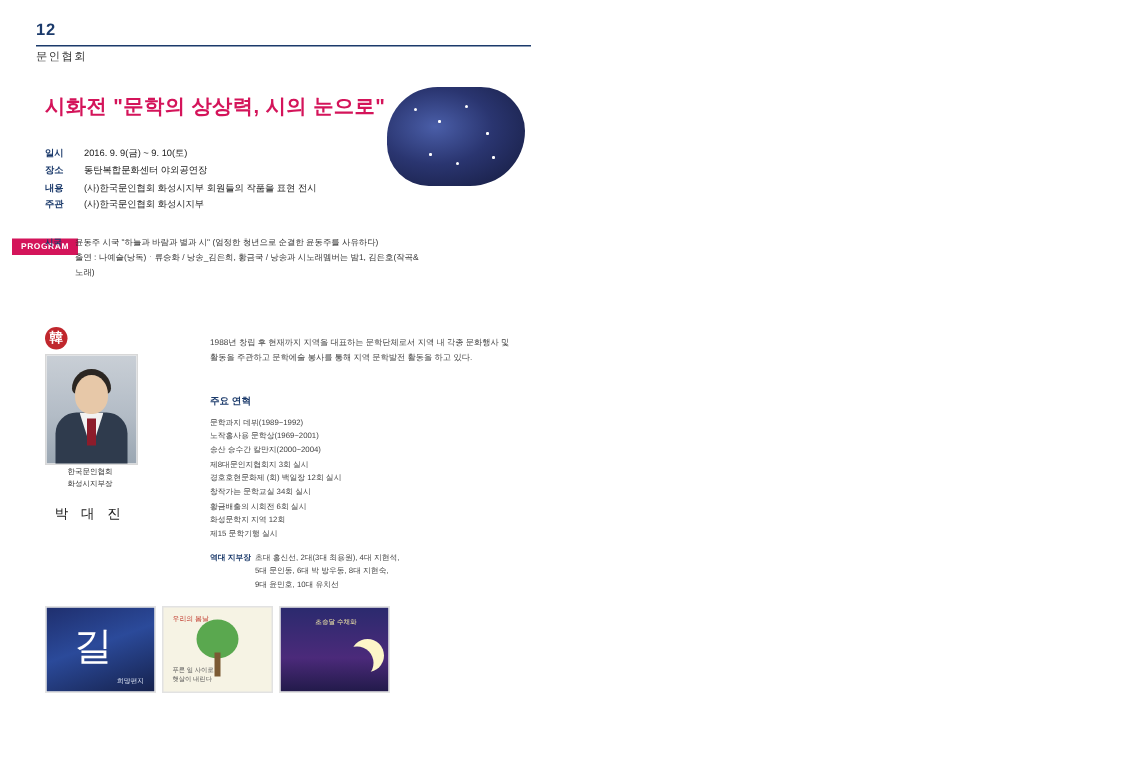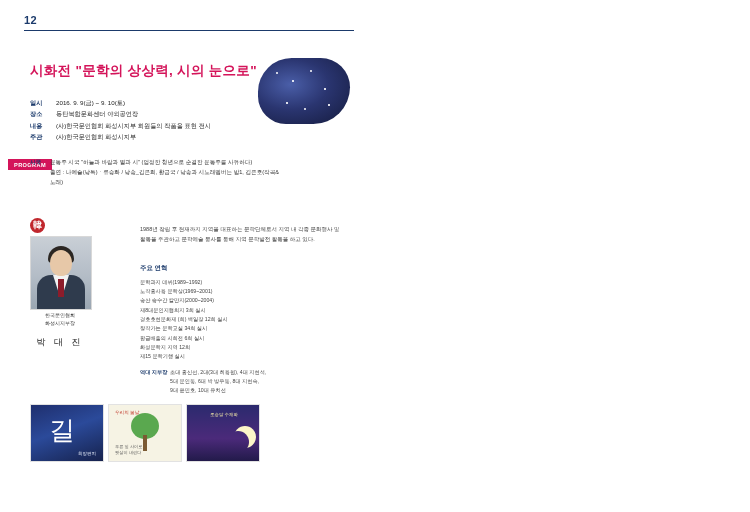--- a/index.html
+++ b/index.html
@@ -108,20 +108,21 @@
   .art-l .st{position:absolute;background:#fff;border-radius:50%;}
 </style>
 </head>
 <body>
 
 <div class="page left">
 
   <div class="hdr hdr-l">
     <div class="num">12</div>
     <div class="rule"></div>
+    <div class="sect">문인협회</div>
   </div>
 
   <div class="title l">시화전 "문학의 상상력, 시의 눈으로"</div>
 
   <div class="art-l">
     <div class="sky"></div>
     <div class="st" style="left:18px;top:14px;width:2px;height:2px;"></div>
     <div class="st" style="left:34px;top:22px;width:1.5px;height:1.5px;"></div>
     <div class="st" style="left:52px;top:12px;width:2px;height:2px;"></div>
     <div class="st" style="left:66px;top:30px;width:1.5px;height:1.5px;"></div>

